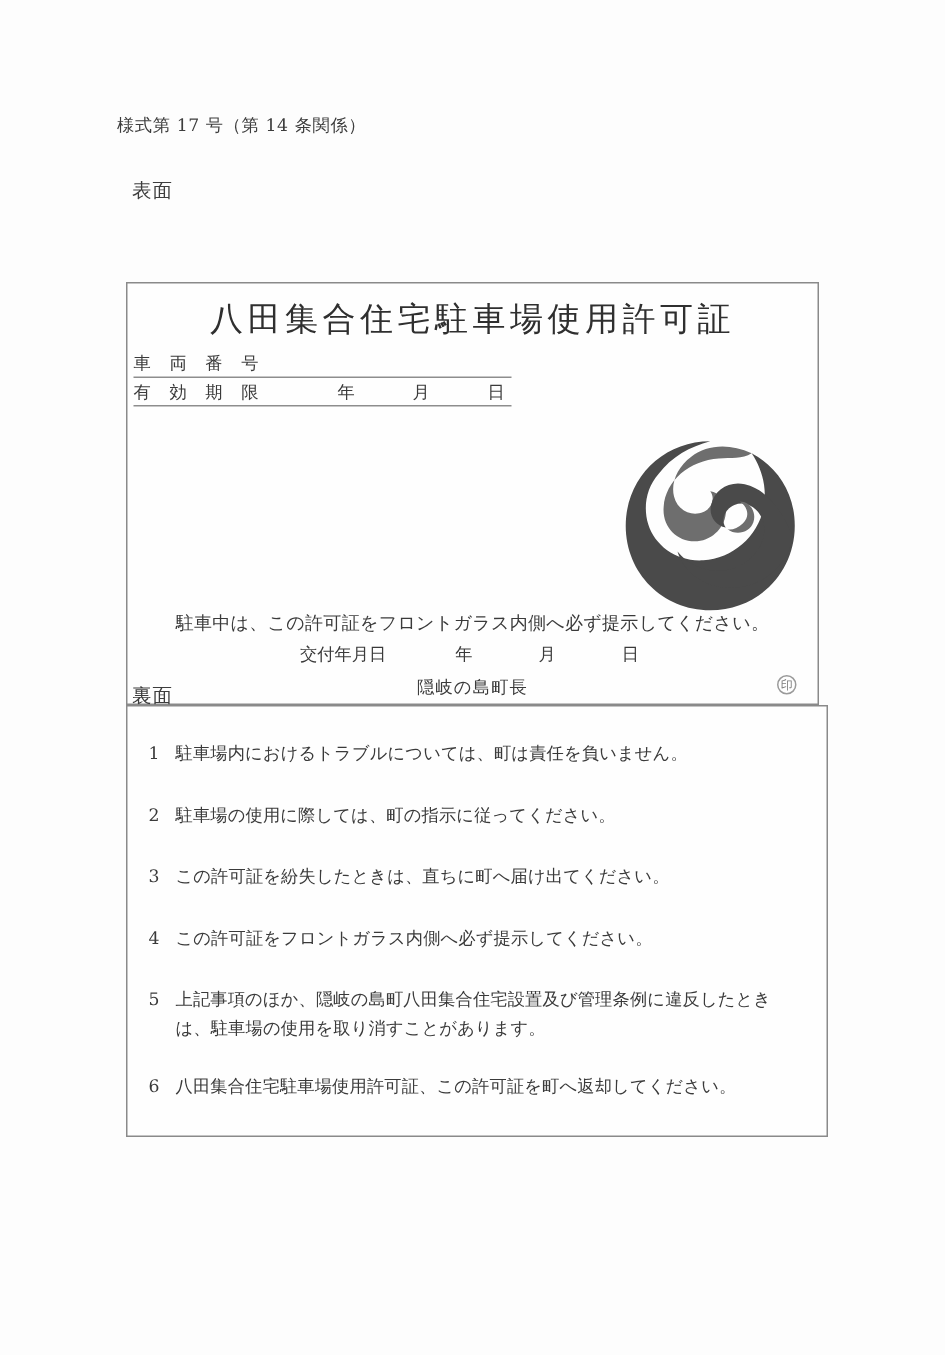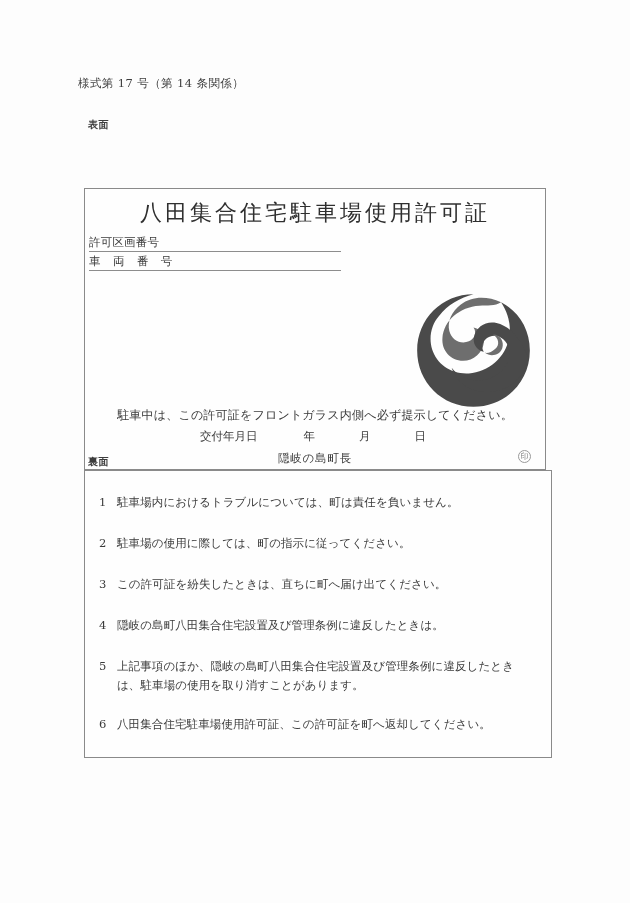--- a/index.html
+++ b/index.html
@@ -27,25 +27,24 @@
     position: absolute;
     left: 78px;
     top: 76px;
     font-size: 11.5px;
     letter-spacing: 0.4px;
     color: #3d3d3d;
     white-space: nowrap;
   }
   .side-label {
     position: absolute;
-    font-size: 10px;
+    font-size: 13px;
     letter-spacing: 0.6px;
     color: #3d3d3d;
     white-space: nowrap;
-    font-weight: bold;
   }
   .side-label.front { left: 88px; top: 118px; }
   .side-label.back  { left: 88px; top: 455px; }
 
   
   .card-front {
     position: absolute;
     left: 84px;
     top: 141px;
     width: 462px;
@@ -205,28 +204,31 @@
   <div class="form-no">様式第 17 号（第 14 条関係）</div>
 
   <div class="side-label front">表面</div>
 
   <div class="card-front">
 
     <div class="cert-title">八田集合住宅駐車場使用許可証</div>
 
     <div class="field-rows">
 
-      <div class="field-row">
-        <span class="lbl">許可区画番号</span>
-      </div>
 
       <div class="field-row">
         <span class="lbl spread">車 両 番 号</span>
       </div>
 
+      <div class="field-row">
+        <span class="lbl spread">有 効 期 限</span>
+        <span class="ymd y">年</span>
+        <span class="ymd m">月</span>
+        <span class="ymd d">日</span>
+      </div>
 
     </div>
 
     <div class="emblem">
       <svg viewBox="0 0 200 200" xmlns="http://www.w3.org/2000/svg" aria-hidden="true">
 
         <path d="M100 2
                  C45 2 2 45 2 100
                  C2 155 45 198 100 198
                  C155 198 198 155 198 100
@@ -293,21 +295,21 @@
         <span class="txt">駐車場の使用に際しては、町の指示に従ってください。</span>
       </div>
 
       <div class="back-item">
         <span class="num">3</span>
         <span class="txt">この許可証を紛失したときは、直ちに町へ届け出てください。</span>
       </div>
 
       <div class="back-item">
         <span class="num">4</span>
-        <span class="txt">隠岐の島町八田集合住宅設置及び管理条例に違反したときは。</span>
+        <span class="txt">この許可証をフロントガラス内側へ必ず提示してください。</span>
       </div>
 
       <div class="back-item wrap">
         <span class="num">5</span>
         <span class="txt">上記事項のほか、隠岐の島町八田集合住宅設置及び管理条例に違反したときは、駐車場の使用を取り消すことがあります。</span>
       </div>
 
       <div class="back-item">
         <span class="num">6</span>
         <span class="txt">八田集合住宅駐車場使用許可証、この許可証を町へ返却してください。</span>

